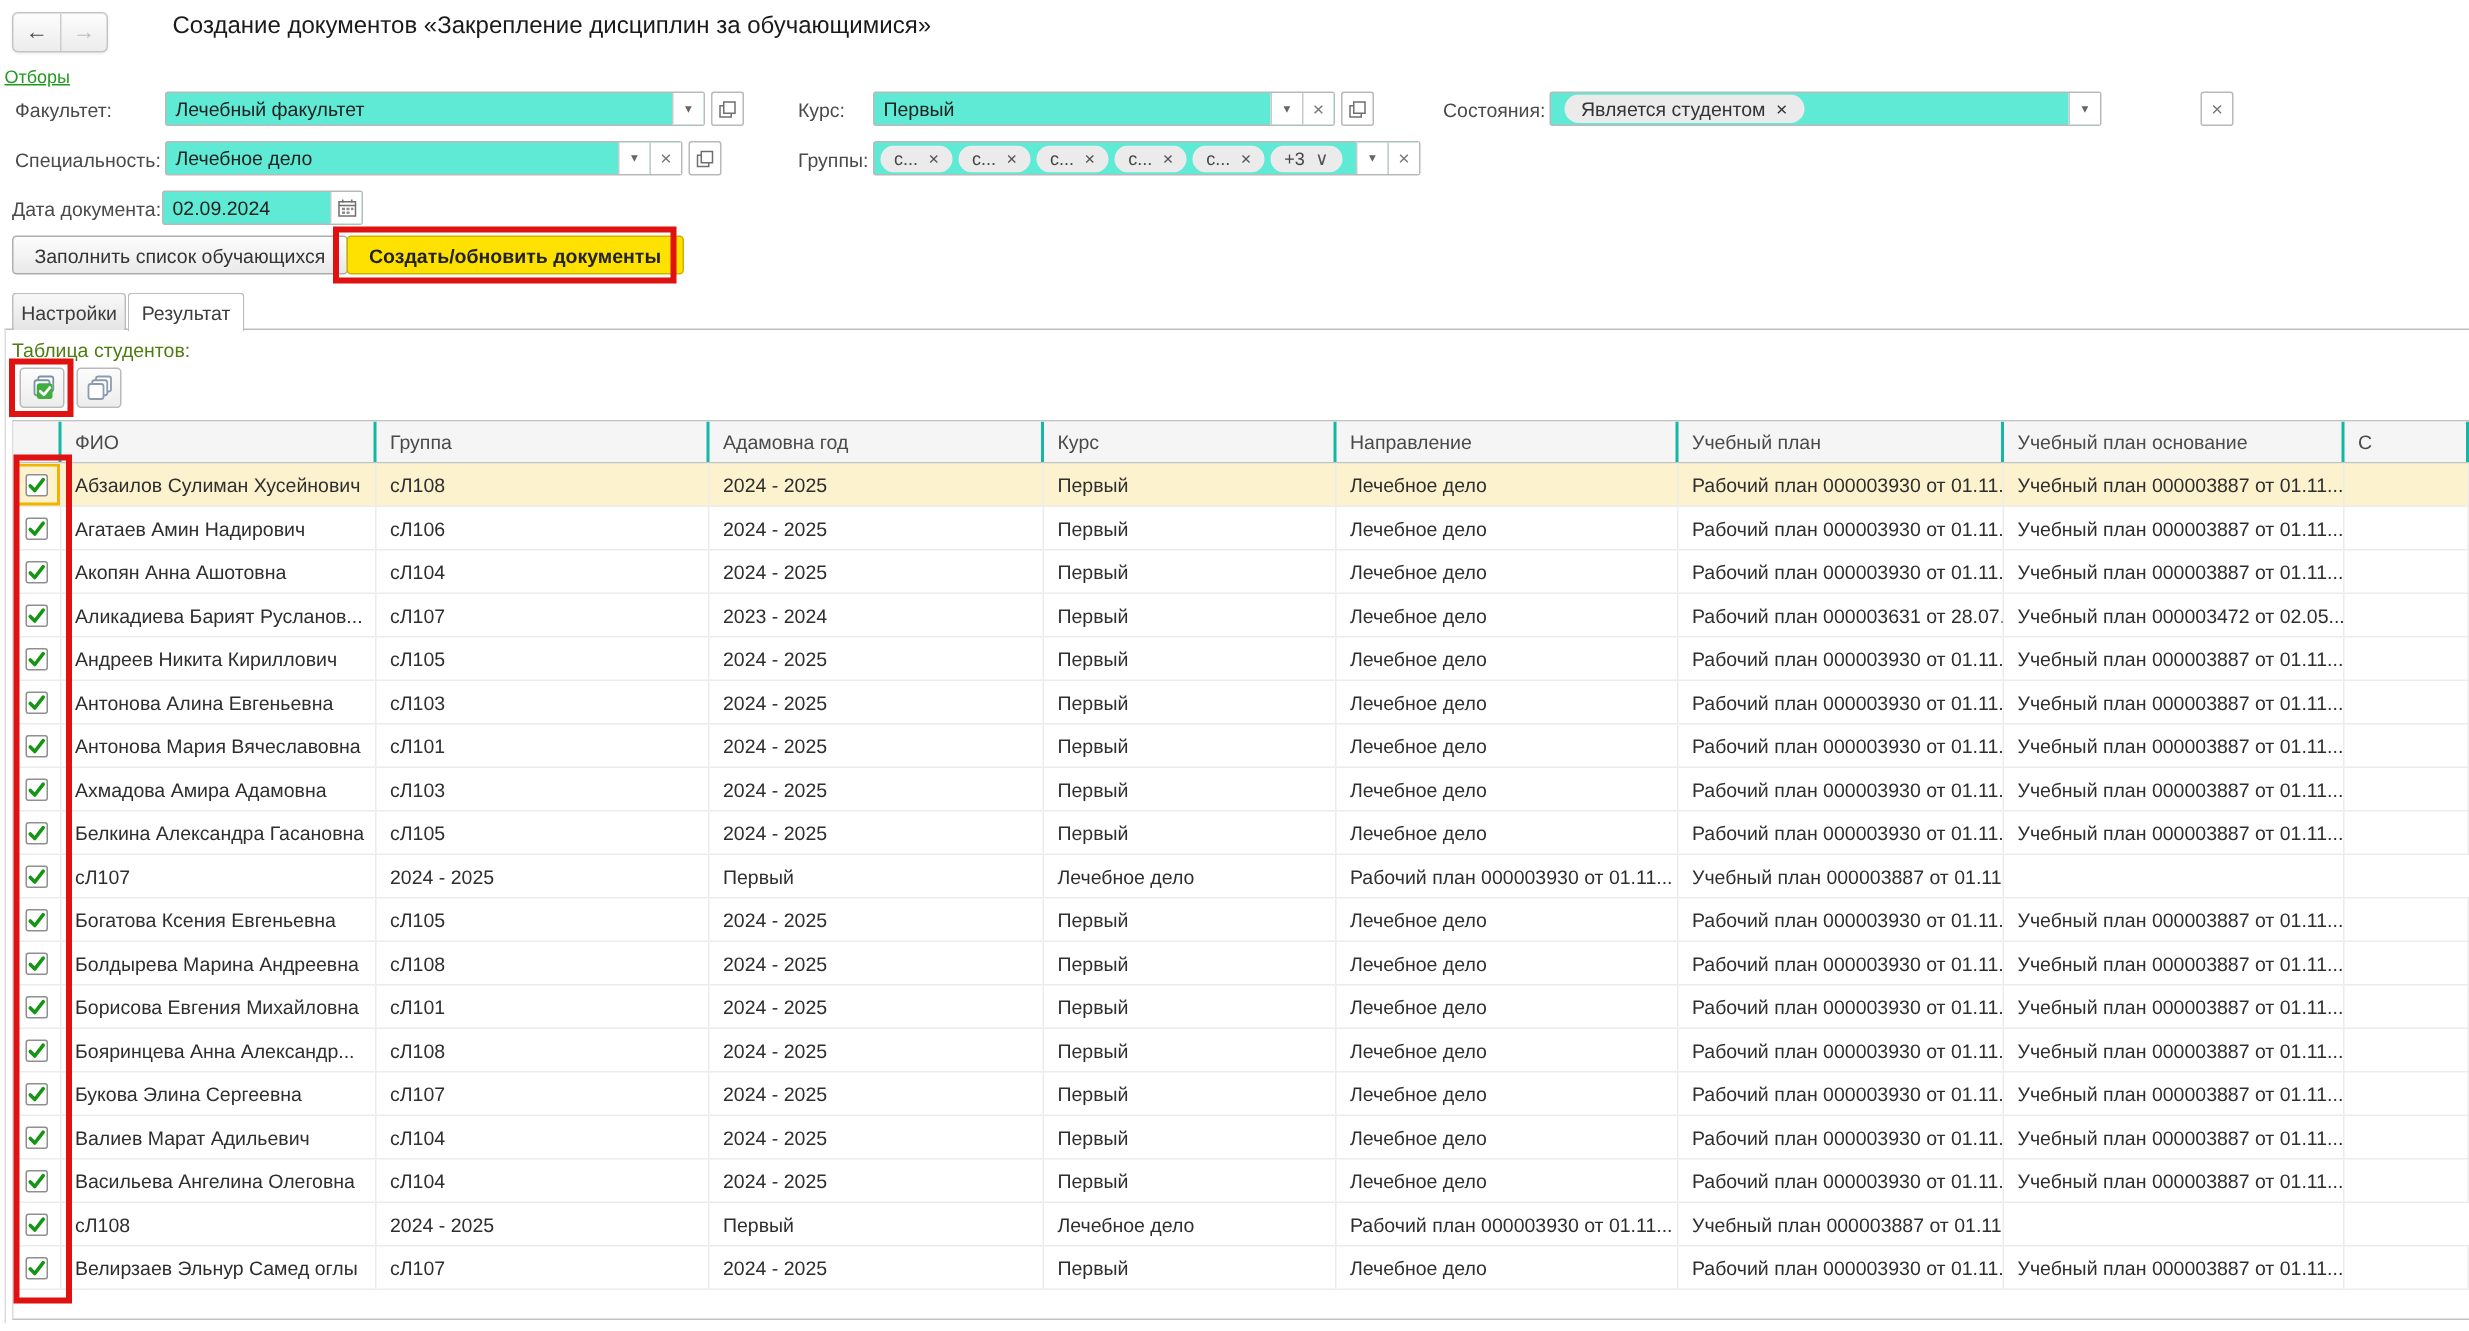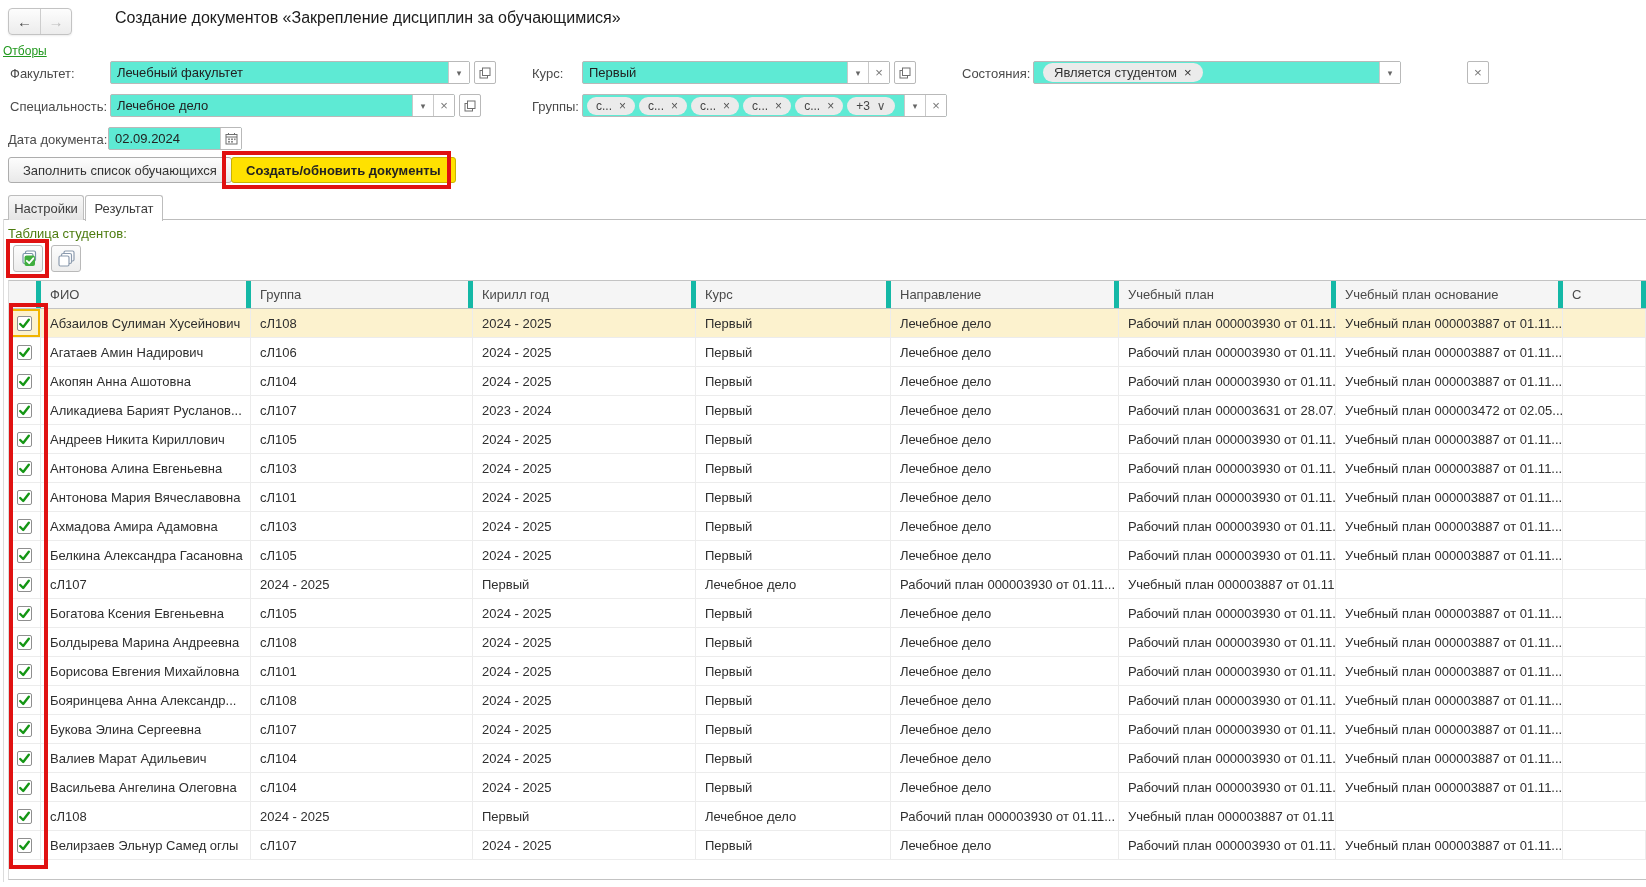--- a/index.html
+++ b/index.html
@@ -40,21 +40,21 @@
 
   .table-label { position:absolute; left:8px; top:226px; color:#4d7c0f; font-size:13px; }
 
   
   .tbtn { position:absolute; width:30px; height:27px; border:1px solid #b9b9b9; border-radius:3px; background:linear-gradient(#fcfcfc,#ededed); display:flex; align-items:center; justify-content:center; cursor:pointer; }
 
   
   .table { position:absolute; left:8px; top:280px; width:1638px; height:600px; border-top:1px solid #c3c3c3; border-bottom:1px solid #c3c3c3; border-left:1px solid #dcdcdc; background:#fff; overflow:hidden; }
   .t-head, .t-row { display:grid; grid-template-columns:32px 210px 222px 223px 195px 228px 217px 227px 1fr; }
   .t-head { height:28px; background:#f5f5f5; border-bottom:1px solid #c3c3c3; }
-  .t-head .hc { border-right:5px solid #14b8a6; display:flex; align-items:center; padding:0 9px; color:#4a4a4a; white-space:nowrap; overflow:hidden; cursor:pointer; }
+  .t-head .hc { border-right:2px solid #14b8a6; display:flex; align-items:center; padding:0 9px; color:#4a4a4a; white-space:nowrap; overflow:hidden; cursor:pointer; }
   .t-row { height:29px; border-bottom:1px solid #ececec; cursor:default; }
   .t-row .c { border-right:1px solid #ececec; display:flex; align-items:center; padding:0 9px; white-space:nowrap; overflow:hidden; color:#2e2e2e; }
   .t-row.hl { background:#fcf2ce; }
   .cbc { justify-content:center; padding:0 !important; }
   .t-row.hl .cbc { box-shadow:inset 0 0 0 2px #f0b400; }
   .cb { width:15px; height:15px; border:1px solid #8f8f8f; border-radius:2px; background:#fff; display:flex; align-items:center; justify-content:center; cursor:pointer; }
 
   
   .anno { position:absolute; border:4px solid #e01111; pointer-events:none; z-index:60; }
 </style>
@@ -200,21 +200,21 @@
       <rect x="3.5" y="3.5" width="10" height="10" rx="1.5" fill="#fff" stroke="#8c9bae" stroke-width="1.2"></rect>
       <rect x="1" y="6" width="10" height="10" rx="1.5" fill="#fff" stroke="#8c9bae" stroke-width="1.2"></rect>
     </svg>
   </button>
 
   <div class="table">
     <div class="t-head">
       <div class="hc"></div>
       <div class="hc">ФИО</div>
       <div class="hc">Группа</div>
-      <div class="hc">Кирилл год</div>
+      <div class="hc">Адамовна год</div>
       <div class="hc">Курс</div>
       <div class="hc">Направление</div>
       <div class="hc">Учебный план</div>
       <div class="hc">Учебный план основание</div>
       <div class="hc">С</div>
     </div>
     <div>
         <div class="t-row hl">
     <div class="c cbc">
       <span class="cb">

